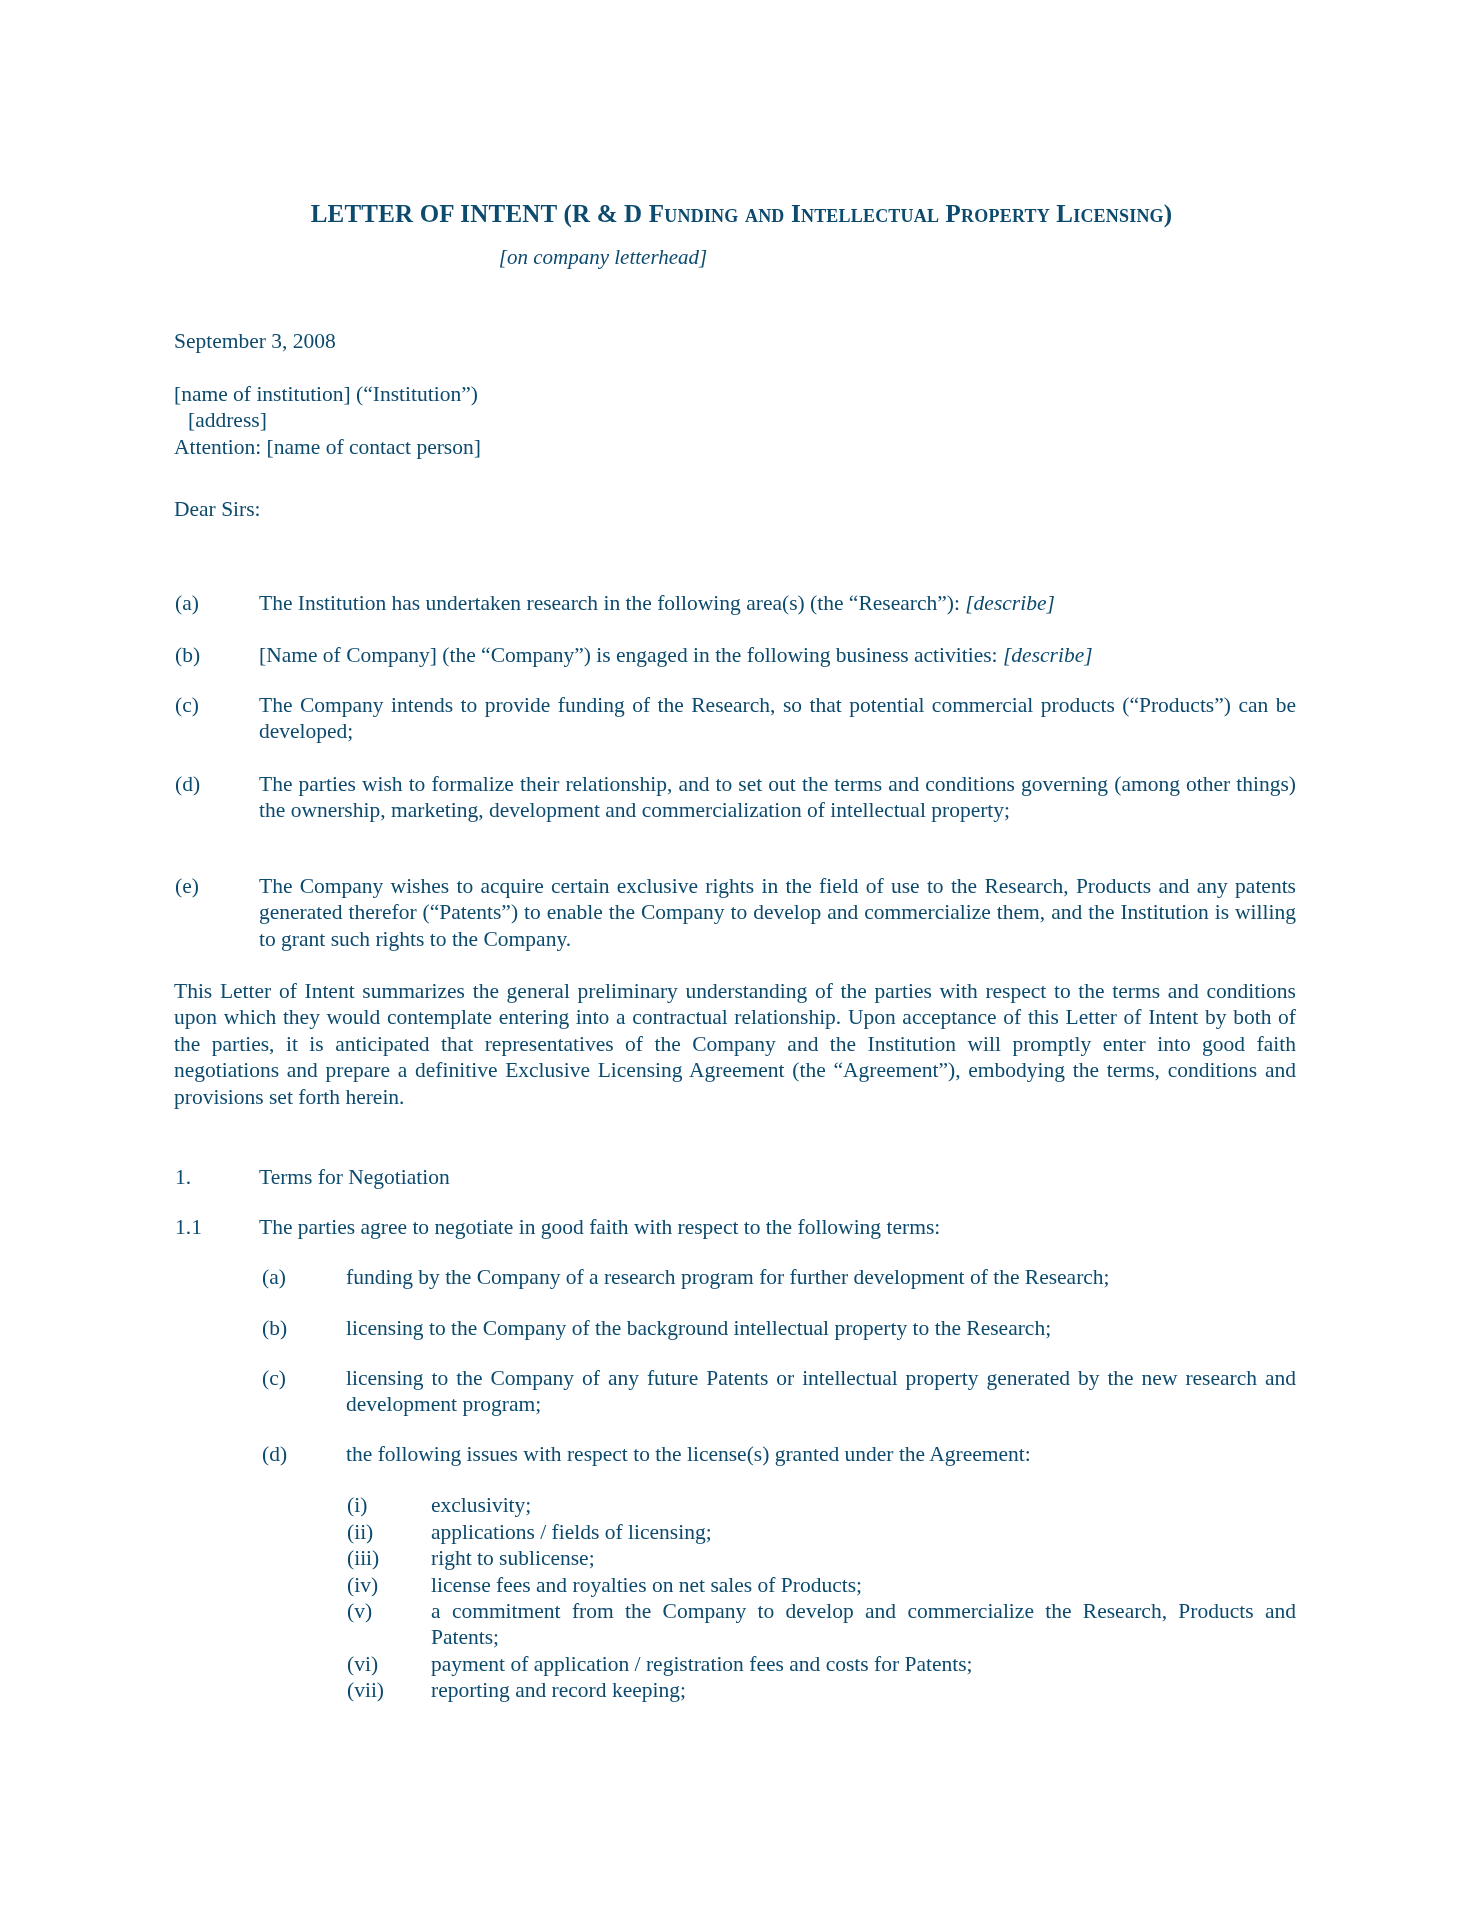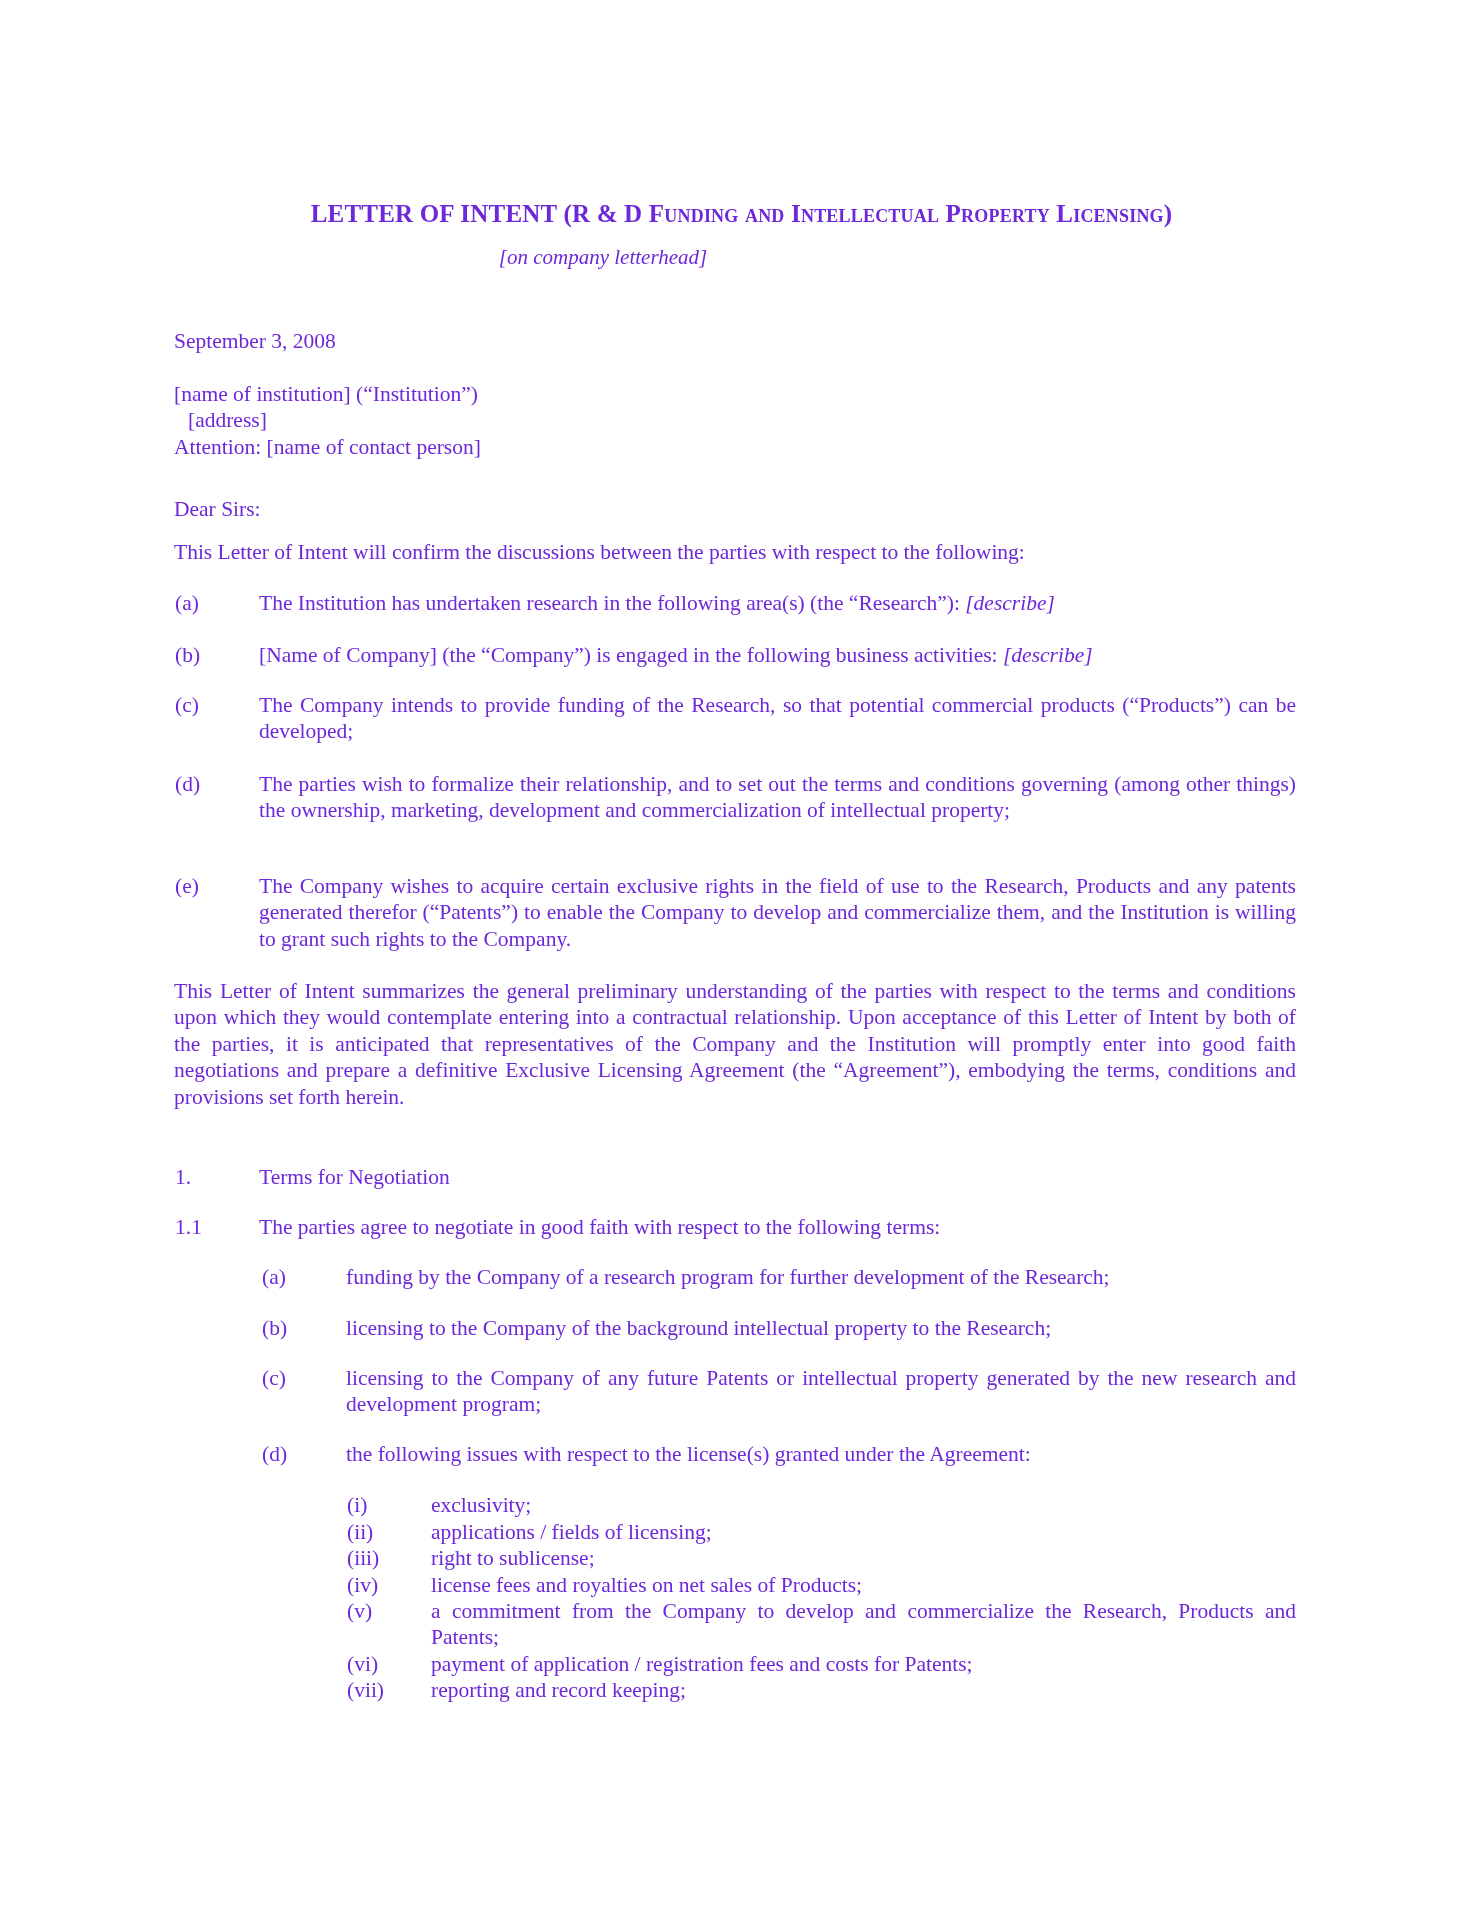--- a/index.html
+++ b/index.html
@@ -1,20 +1,20 @@
 <!DOCTYPE html>
 <html><head>
 <meta charset="utf-8">
 <style>
   html, body { margin: 0; padding: 0; background: #ffffff; }
   body { width: 1483px; height: 1920px; position: relative; overflow: hidden; }
   .page {
     position: absolute; left: 0; top: 0; width: 1483px; height: 1920px;
     font-family: "Liberation Serif", "DejaVu Serif", serif;
-    color: #6d28d9; font-size: 21.5px;
+    color: #0c4a6e; font-size: 21.5px;
   }
   .line { position: absolute; white-space: nowrap; line-height: 26px; }
   .title {
     position: absolute; left: 0; width: 1483px; top: 200px; text-align: center;
     font-weight: bold; font-size: 25px; letter-spacing: 0.2px;
   }
   .title .sc { font-variant: small-caps; }
   .subtitle {
     position: absolute; left: 0; width: 1206px; top: 245px; text-align: center;
     font-style: italic; font-size: 21px;
@@ -42,21 +42,20 @@
   <div class="subtitle">[on company letterhead]</div>
 
   <div class="line" style="left:174px; top:328px;">September 3, 2008</div>
 
   <div class="line bold" style="left:174px; top:381px;">[name of institution] (“Institution”)</div>
   <div class="line" style="left:188px; top:407px;">[address]</div>
   <div class="line" style="left:174px; top:434px;">Attention: [name of contact person]</div>
 
   <div class="line" style="left:174px; top:496px;text-align:center;">Dear Sirs:</div>
 
-  <div class="line" style="left:174px; top:539px;">This Letter of Intent will confirm the discussions between the parties with respect to the following:</div>
 
   <div class="item lvl1" style="top:590px;">
     <span class="lbl">(a)</span>
     <div class="txt"><span>The Institution has undertaken research in the following area(s) (the “Research”): </span><span class="ital">[describe]</span></div>
   </div>
   <div class="item lvl1" style="top:642px;">
     <span class="lbl">(b)</span>
     <div class="txt"><span>[Name of Company] (the “Company”) is engaged in the following business activities: </span><span class="ital">[describe]</span></div>
   </div>
   <div class="item lvl1" style="top:692px;">

